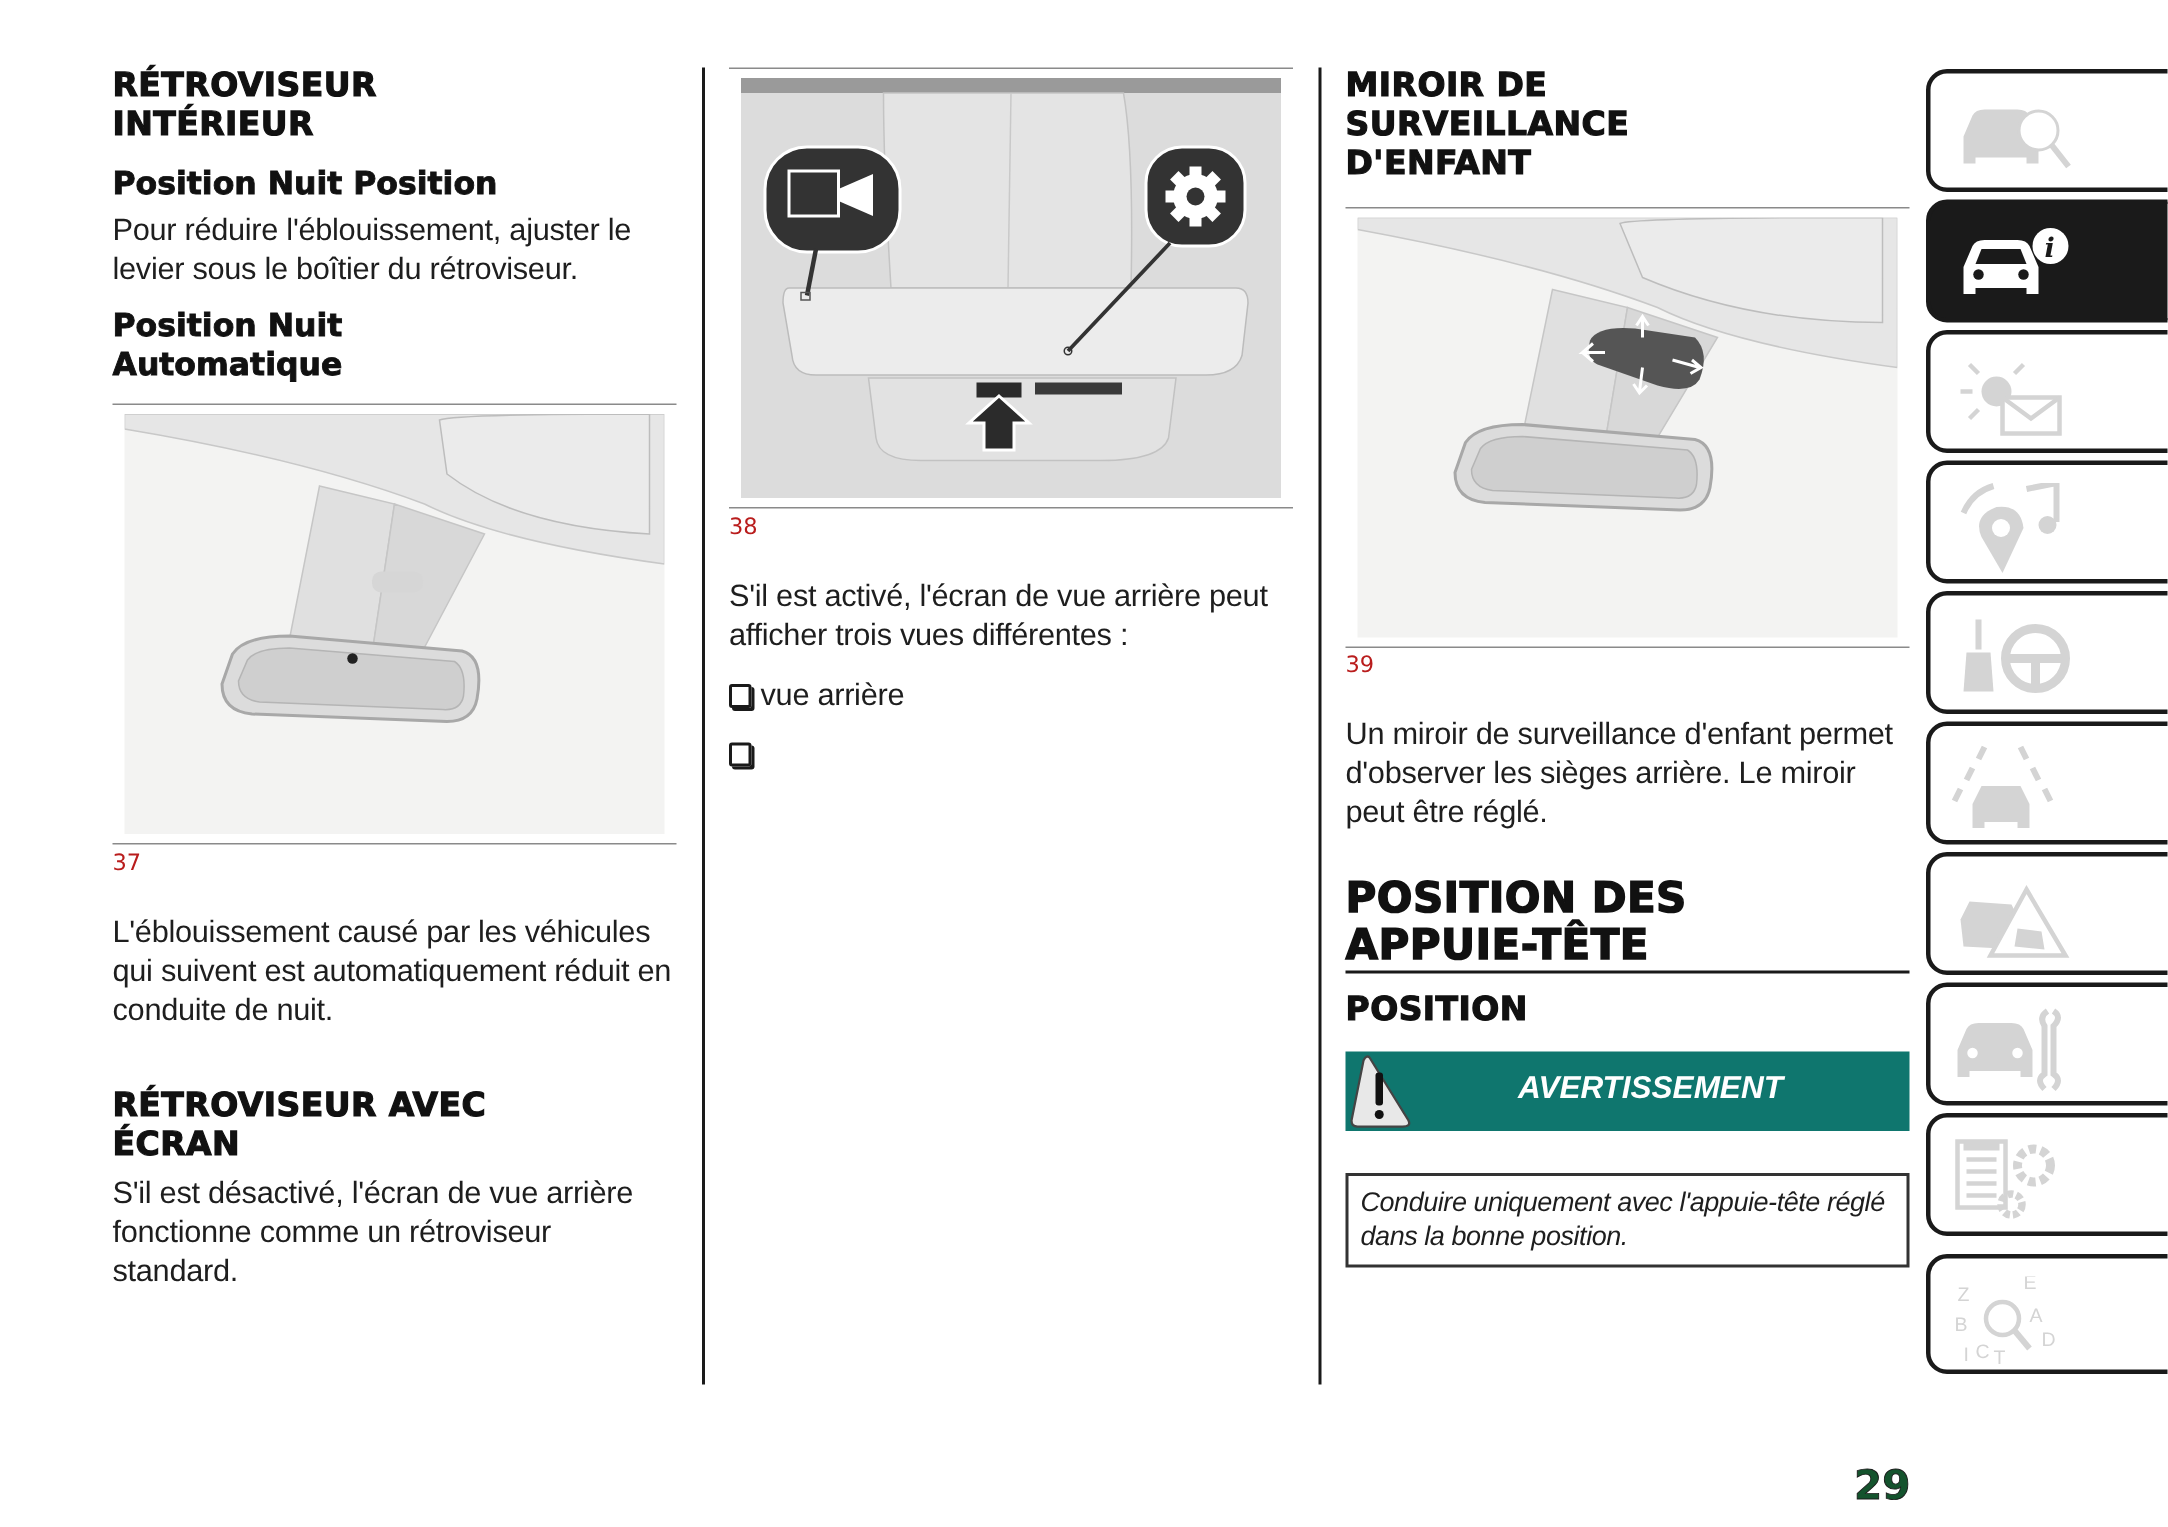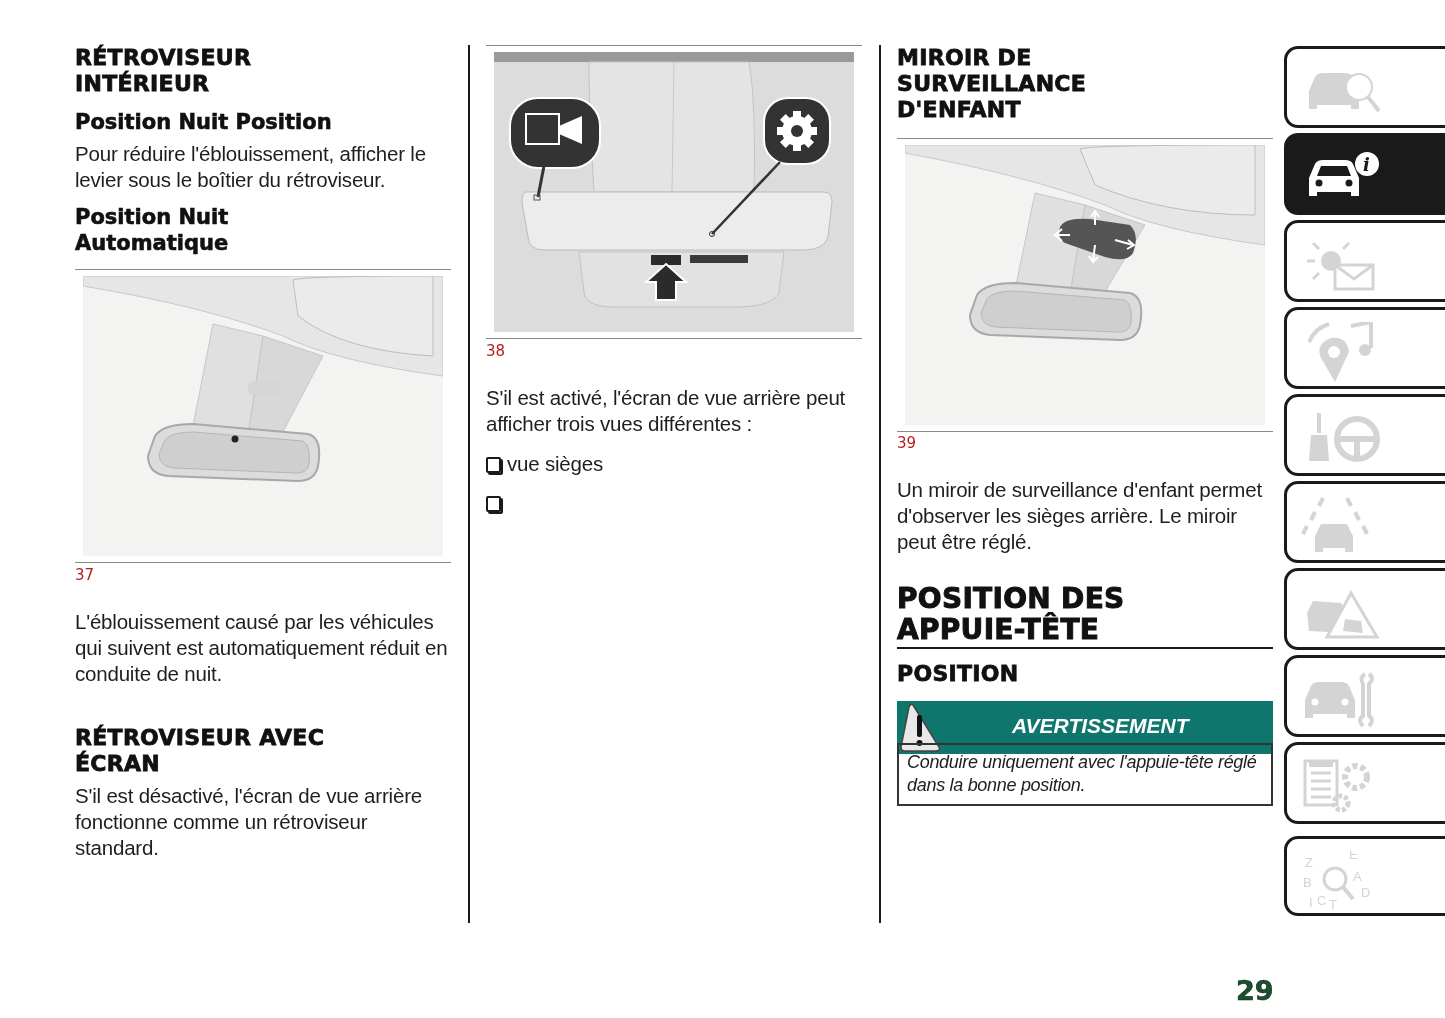--- a/index.html
+++ b/index.html
@@ -17,38 +17,38 @@
         margin:0; -webkit-text-stroke:0.6px #111; color:#111; }
   .p { font-size:20.5px; line-height:26px; margin:0; color:#1e1e1e; letter-spacing:-0.2px; }
   .abs { position:absolute; }
   .fig { position:absolute; border-top:1px solid #8a8a8a; border-bottom:1px solid #8a8a8a; }
   .fig-inner { position:absolute; left:8px; right:8px; top:6px; bottom:6px; background:#f3f3f2; overflow:hidden; }
   .fignum { position:absolute; font-family:"DejaVu Sans", sans-serif; font-size:15px; color:#b91c1c; }
   .bullet { display:inline-block; width:15px; height:16px; border:2px solid #1a1a1a; border-radius:2px;
             box-shadow:2px 2px 0 #1a1a1a; margin-right:6px; vertical-align:-2px; box-sizing:border-box; }
   .warn-bar { position:absolute; left:897px; top:701px; width:376px; height:53px; background:#0f766e; }
   .warn-title { position:absolute; left:115px; top:13px; font-weight:bold; font-style:italic; font-size:21px; color:#fff; }
-  .warn-box { position:absolute; left:897px; top:743px; width:376px; height:63px; border:2px solid #333; box-sizing:border-box; padding:6px 8px; }
+  .warn-box { position:absolute; left:897px; top:782px; width:376px; height:63px; border:2px solid #333; box-sizing:border-box; padding:6px 8px; }
   .warn-text { font-style:italic; font-size:18px; line-height:23px; color:#1e1e1e; letter-spacing:-0.3px; }
   .tab { position:absolute; left:1284px; width:175px; height:82px; border:3px solid #1a1a1a; border-radius:14px;
          box-sizing:border-box; background:#fff; }
   .tab.active { background:#1a1a1a; }
   .tab svg { position:absolute; left:14px; top:12px; }
   .pagenum { position:absolute; left:1236px; top:975px; font-family:"DejaVu Sans", sans-serif; font-weight:900; font-size:27px; color:#14532d; -webkit-text-stroke:0.6px #1a1a1a; }
 </style>
 </head>
 <body>
 
 <div class="vrule" style="left:468px;"></div>
 <div class="vrule" style="left:879px;"></div>
 
 <div class="col col1">
   <h1 class="h1 abs" style="top:45px;width:300px;">RÉTROVISEUR INTÉRIEUR</h1>
   <h2 class="h2 abs" style="top:109px;width:376px;">Position Nuit Position</h2>
-  <p class="p abs" style="top:141px;width:376px;">Pour réduire l'éblouissement, afficher le levier sous le boîtier du rétroviseur.</p>
+  <p class="p abs" style="top:141px;width:376px;">Pour réduire l'éblouissement, ajuster le levier sous le boîtier du rétroviseur.</p>
   <h2 class="h2 abs" style="top:204px;width:230px;">Position Nuit Automatique</h2>
 </div>
 
 <div class="fig" style="left:75px;top:269px;width:376px;height:292px;">
   <div class="fig-inner">
     <svg width="360" height="280" viewBox="0 0 360 280">
       <path d="M0 0 L360 0 L360 100 Q250 85 200 60 Q120 30 0 10 Z" fill="#e6e6e6" stroke="#c8c8c8"></path>
       <path d="M210 4 Q220 0 350 0 L350 80 Q260 75 215 40 Z" fill="#ebebeb" stroke="#bdbdbd"></path>
       <path d="M130 48 L180 60 L165 160 L110 150 Z" fill="#e0e0e0" stroke="#c6c6c6"></path>
       <path d="M180 60 L240 80 L195 165 L165 160 Z" fill="#d8d8d8" stroke="#c6c6c6"></path>
@@ -95,21 +95,21 @@
       </g>
       <circle cx="218" cy="182" r="2.5" fill="none" stroke="#333"></circle>
     </svg>
   </div>
 </div>
 <div class="fignum" style="left:486px;top:342px;">38</div>
 
 <div class="col col2">
   <p class="p abs" style="top:385px;width:376px;">S'il est activé, l'écran de vue arrière peut afficher trois vues différentes :</p>
   <div class="p abs" style="top:451px;width:376px;">
-    <span class="bullet"></span><span>vue sièges</span>
+    <span class="bullet"></span><span>vue arrière</span>
   </div>
   <div class="p abs" style="top:490px;width:376px;">
     <span class="bullet"></span>
   </div>
 </div>
 
 <div class="col col3">
   <h1 class="h1 abs" style="top:45px;width:260px;">MIROIR DE SURVEILLANCE D'ENFANT</h1>
 </div>
 

